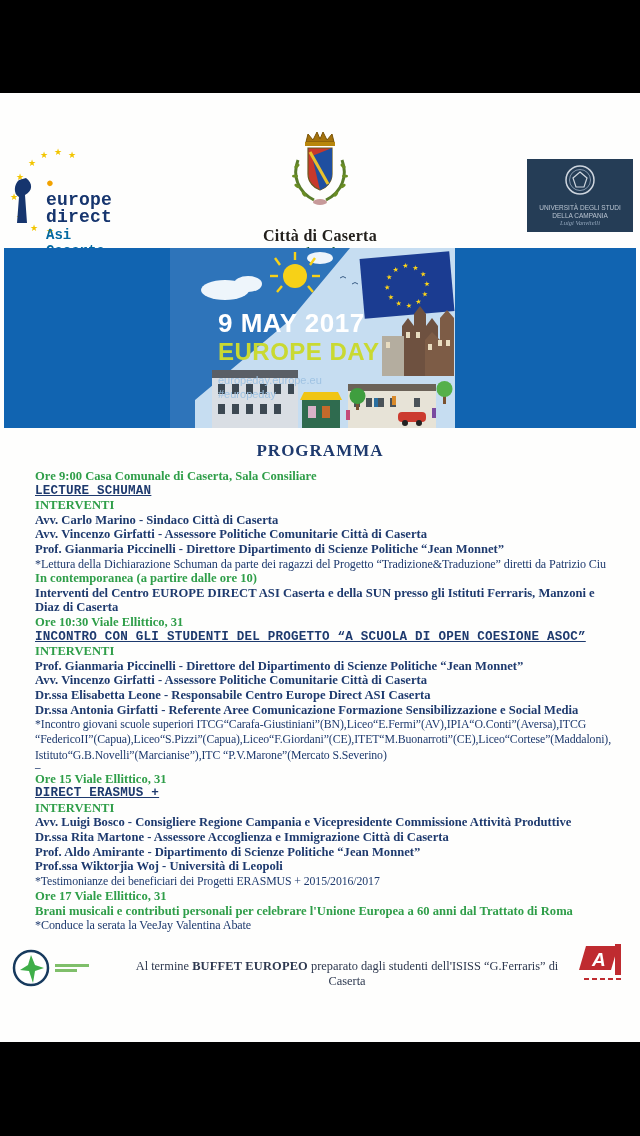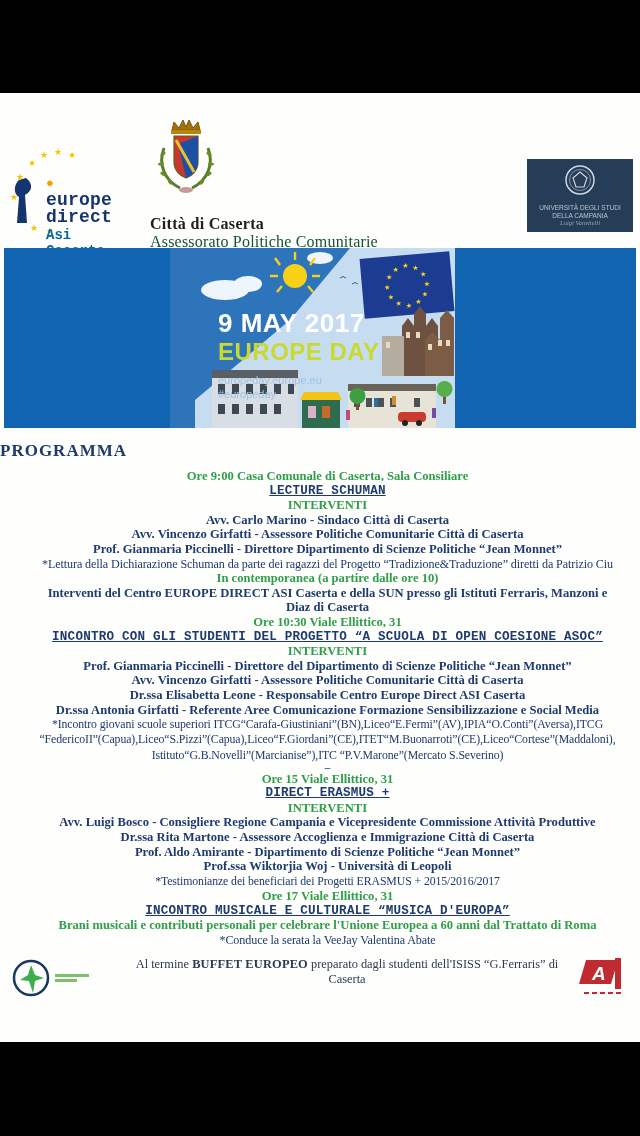--- a/index.html
+++ b/index.html
@@ -1,21 +1,21 @@
 <!DOCTYPE html>
 <html lang="it"><head>
 <meta charset="utf-8">
 <style>
   html,body{margin:0;padding:0;}
   body{width:640px;height:1136px;background:#000;position:relative;font-family:"Liberation Serif",serif;overflow:hidden;}
   .content{position:absolute;top:93px;left:0;width:640px;height:949px;background:#fefefd;overflow:hidden;}
 
   
   .header{position:relative;height:155px;}
-  .crest-block{position:absolute;left:50%;transform:translateX(-50%);top:25px;text-align:left;width:340px;}
+  .crest-block{position:absolute;left:50%;transform:translateX(-50%);top:37px;text-align:center;width:340px;}
   .crest-caption{font-weight:bold;font-size:16px;color:#23201c;margin-top:3px;letter-spacing:.3px;}
   .crest-subtitle{font-weight:normal;font-size:16px;color:#14532d;letter-spacing:.2px;}
 
   .ed-logo{position:absolute;left:10px;top:58px;width:118px;height:84px;}
   .ed-star{position:absolute;color:#f2c500;font-size:9px;line-height:9px;}
   .ed-i{position:absolute;left:2px;top:26px;}
   .ed-words{position:absolute;left:36px;top:8px;font-family:Liberation Mono, monospace;margin-top:15px;}
   .ed-w{font-weight:bold;font-size:18px;line-height:17px;color:#16356e;letter-spacing:.2px;}
   .ed-w .dot{color:#f2a200;font-size:13px;}
   .ed-asi{font-weight:bold;font-size:14px;color:#0369a1;margin-top:1px;}
@@ -26,32 +26,32 @@
 
   
   .banner{position:relative;margin-left:4px;width:632px;height:180px;background:#1164b1;overflow:hidden;}
   .panel{position:absolute;left:166px;top:0;width:285px;height:180px;}
   .banner-text{position:absolute;left:214px;top:60px;font-family:"Liberation Sans",sans-serif;}
   .banner-date{color:#ffffff;font-weight:bold;font-size:26px;letter-spacing:.5px;}
   .banner-title{color:#c9d932;font-weight:bold;font-size:24px;letter-spacing:.5px;line-height:26px;}
   .banner-small{color:#9fc3e3;font-size:11px;line-height:13.5px;margin-top:9px;}
 
   
-  .programma{margin-top:13px;font-weight:bold;font-size:17px;color:#1e3a6e;letter-spacing:1px;}
+  .programma{text-align:center;margin-top:13px;font-weight:bold;font-size:17px;color:#1e3a6e;letter-spacing:1px;}
   .prog-body{margin:8px 20px 0 35px;color:#1e3a6e;font-size:12.6px;line-height:14.6px;}
-  .prog-body p{margin:0;text-align:center;}
+  .prog-body p{margin:0;}
   .green{color:#2f9e49;font-weight:bold;}
   .sec-title{font-weight:bold;text-decoration:underline;letter-spacing:.2px;font-family:Liberation Mono, monospace;}
   .speaker{font-weight:bold;}
   .note-serif{font-weight:normal;font-size:12.1px;white-space:nowrap;letter-spacing:-.1px;}
   .note-sans{font-family:Liberation Serif, serif;font-weight:normal;font-size:11.8px;line-height:15.2px;letter-spacing:-.1px;}
   .dash-line{font-weight:bold;font-size:11px;line-height:9px;margin-top:4px;} .mt8{margin-top:8px;}
 
   
-  .footer{display:flex;align-items:flex-start;margin:10px 14px 0 10px;}
+  .footer{display:flex;align-items:flex-end;margin:10px 14px 0 10px;}
   .footer-left{display:flex;align-items:center;width:110px;}
   .green-bars{margin-left:3px;}
   .green-bars div{background:#7fbf6a;height:3px;margin:2px 0;}
   .footer-center{flex:1;text-align:center;font-size:12.4px;color:#2e3950;}
   .footer-center b{letter-spacing:.2px;}
   .footer-right{width:52px;text-align:right;}
 </style>
 </head>
 <body>
 
@@ -257,21 +257,20 @@
     <p class="green">Ore 15  Viale Ellittico, 31</p>
     <p class="sec-title">DIRECT ERASMUS +</p>
     <p class="green mt8">INTERVENTI</p>
     <p class="speaker">Avv. Luigi Bosco - Consigliere Regione Campania e Vicepresidente Commissione Attività Produttive</p>
     <p class="speaker">Dr.ssa Rita Martone - Assessore Accoglienza e Immigrazione Città di Caserta</p>
     <p class="speaker">Prof. Aldo Amirante - Dipartimento di Scienze Politiche “Jean Monnet”</p>
     <p class="speaker">Prof.ssa Wiktorjia Woj - Università di Leopoli</p>
     <p class="note-sans">*Testimonianze dei beneficiari dei Progetti ERASMUS + 2015/2016/2017</p>
 
     <p class="green mt8">Ore 17  Viale Ellittico, 31</p>
-    <p class="sec-title">INCONTRO MUSICALE E CULTURALE “MUSICA D'EUROPA”</p>
     <p class="green">Brani musicali e contributi personali per celebrare l'Unione Europea a 60 anni dal Trattato di Roma</p>
     <p class="note-serif">*Conduce la serata la VeeJay Valentina Abate</p>
   </div>
 
   <div class="footer">
     <div class="footer-left">
       <svg width="42" height="42" viewBox="0 0 42 42">
         <circle cx="21" cy="21" r="17" fill="#fff" stroke="#173a5e" stroke-width="2.5"></circle>
         <path d="M21 8 L25 18 L34 21 L25 24 L23 36 L19 24 L10 23 L18 18 Z" fill="#3fae49"></path>
       </svg>

